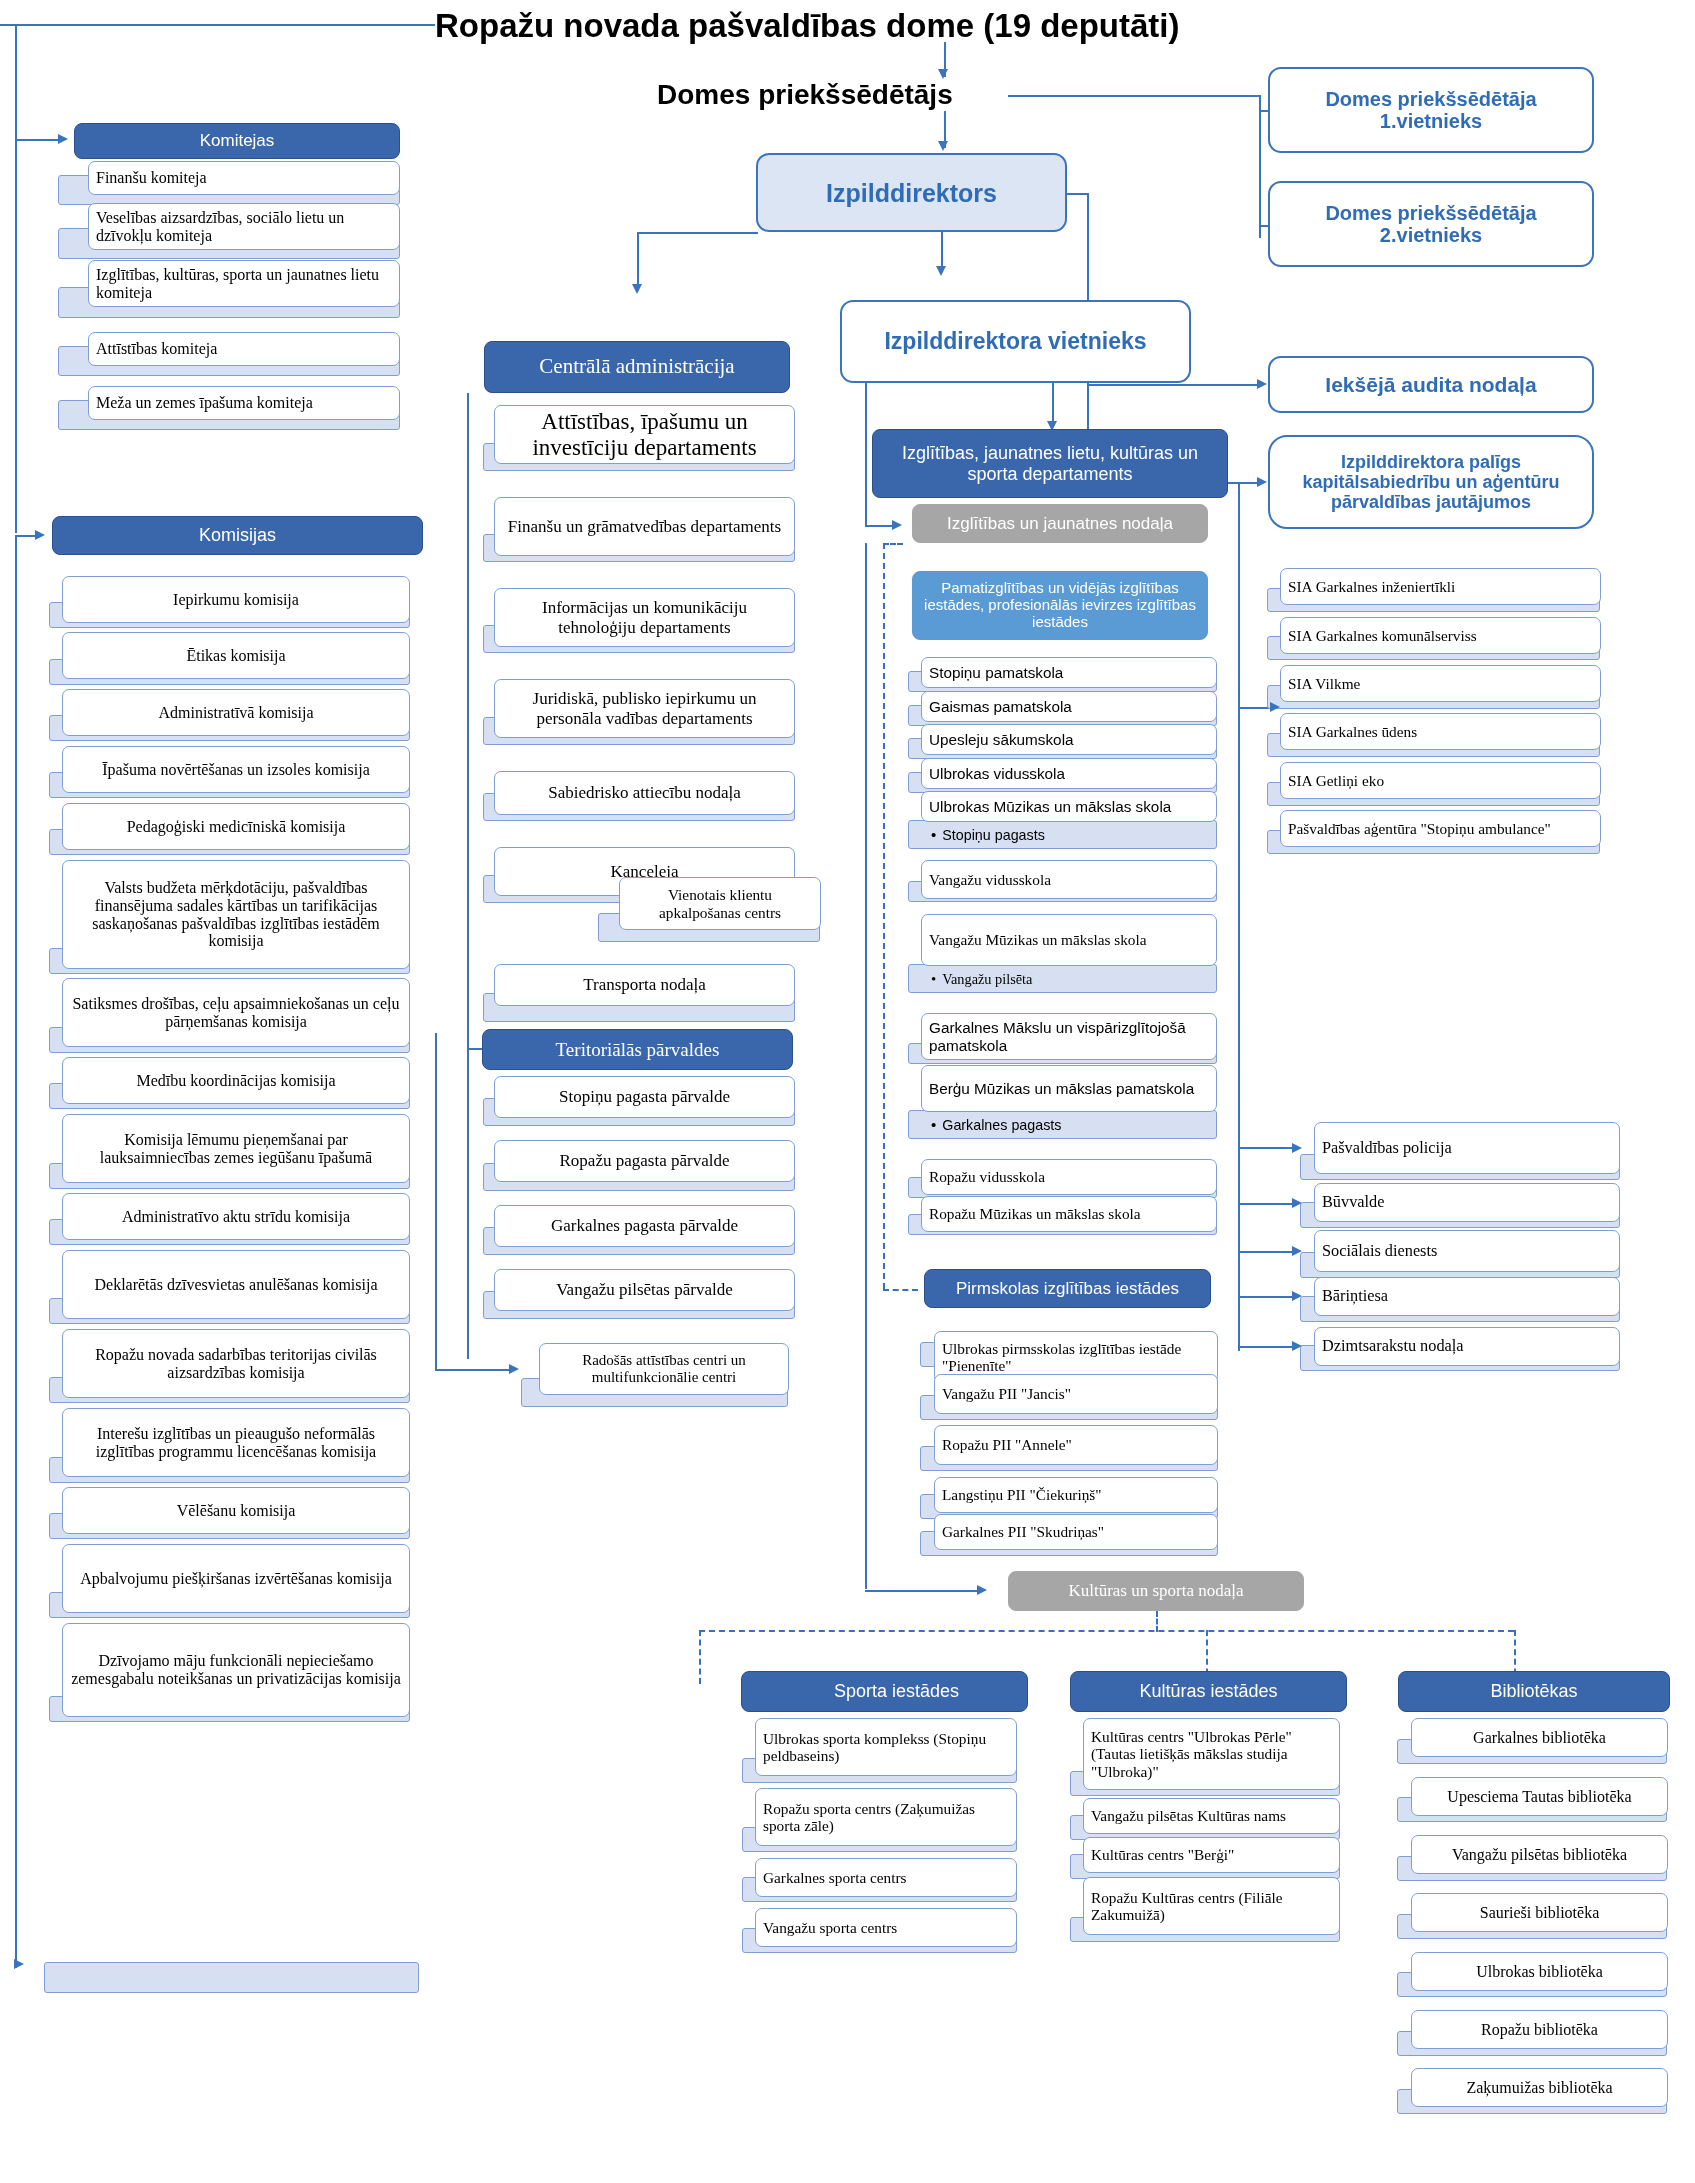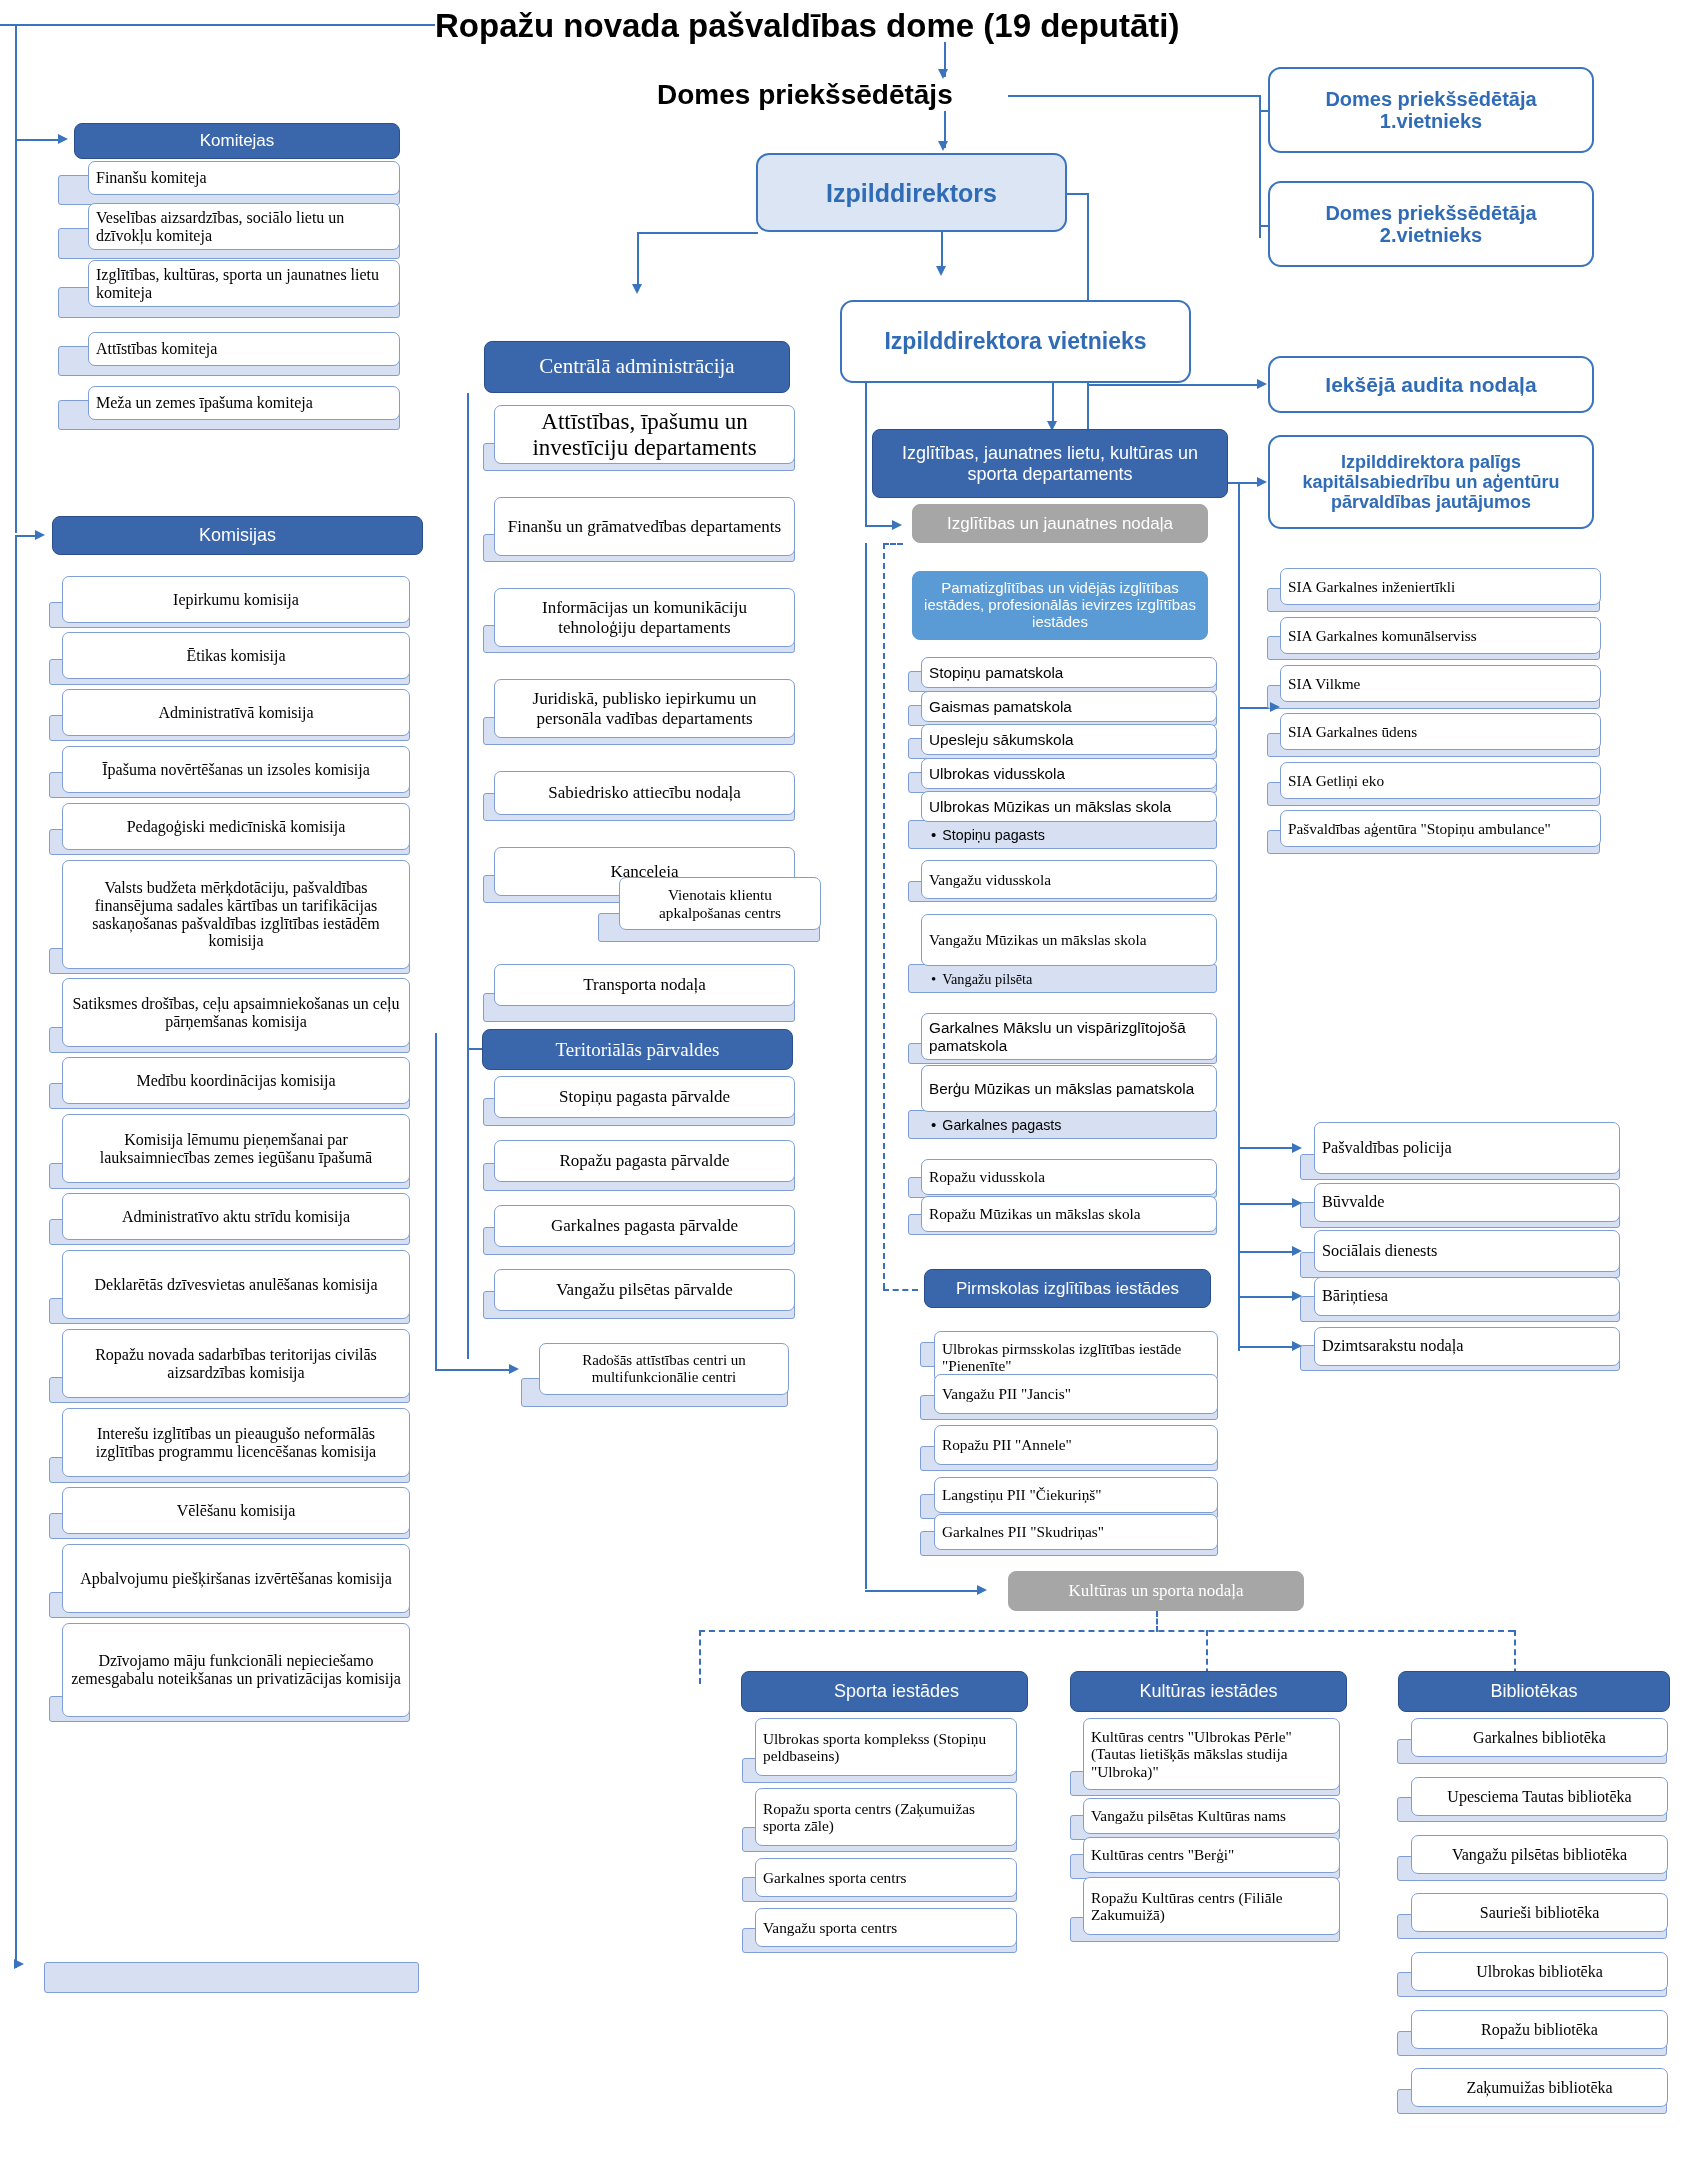--- a/index.html
+++ b/index.html
@@ -137,21 +137,21 @@
   </div>
 
   <div class="node exec" style="left:1268px; top:181px; width:326px; height:86px; font-size:20px; padding:0 14px;">
     <span>Domes priekšsēdētāja 2.vietnieks</span>
   </div>
 
   <div class="node exec" style="left:1268px; top:356px; width:326px; height:57px; font-size:21px;">
     <span>Iekšējā audita nodaļa</span>
   </div>
 
-  <div class="node exec" style="left:1268px; top:435px; width:326px; height:94px; font-size:18px; padding:0 13px;">
+  <div class="node exec" style="left:1268px; top:435px; width:326px; height:94px; font-size:18px; padding:0 13px;border-radius:19px;">
     <span>Izpilddirektora palīgs kapitālsabiedrību un aģentūru pārvaldības jautājumos</span>
   </div>
 
   <div class="ln v" style="left:1087px; top:193px; height:291px;"></div>
   <div class="ln h" style="left:1067px; top:193px; width:21px;"></div>
   <div class="ln h" style="left:1087px; top:384px; width:175px;"></div>
   <div class="arrow r" style="left:1257px; top:379px;"></div>
   <div class="ln h" style="left:1087px; top:482px; width:175px;"></div>
   <div class="arrow r" style="left:1257px; top:477px;"></div>
 

